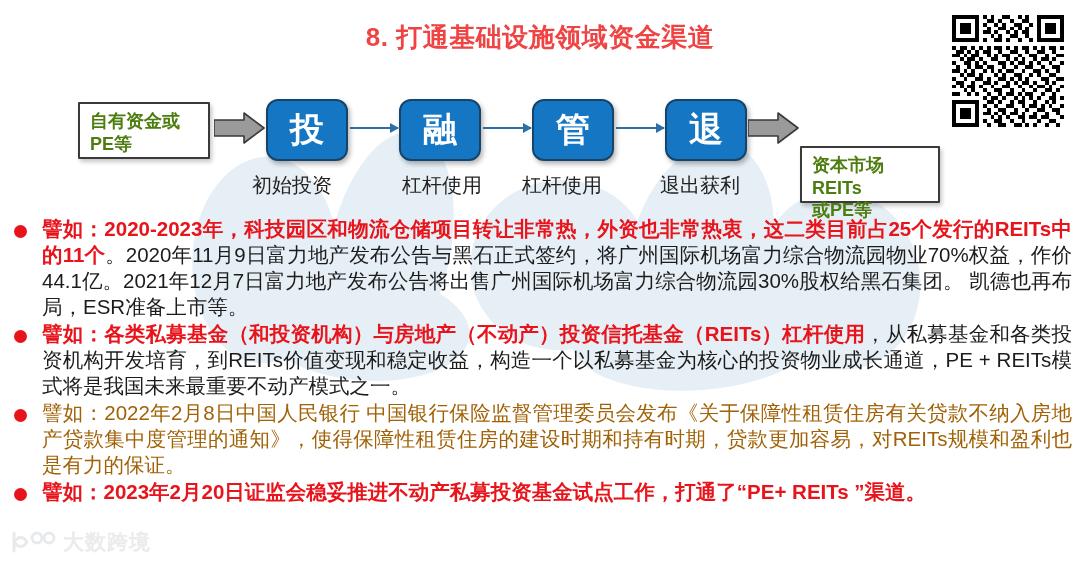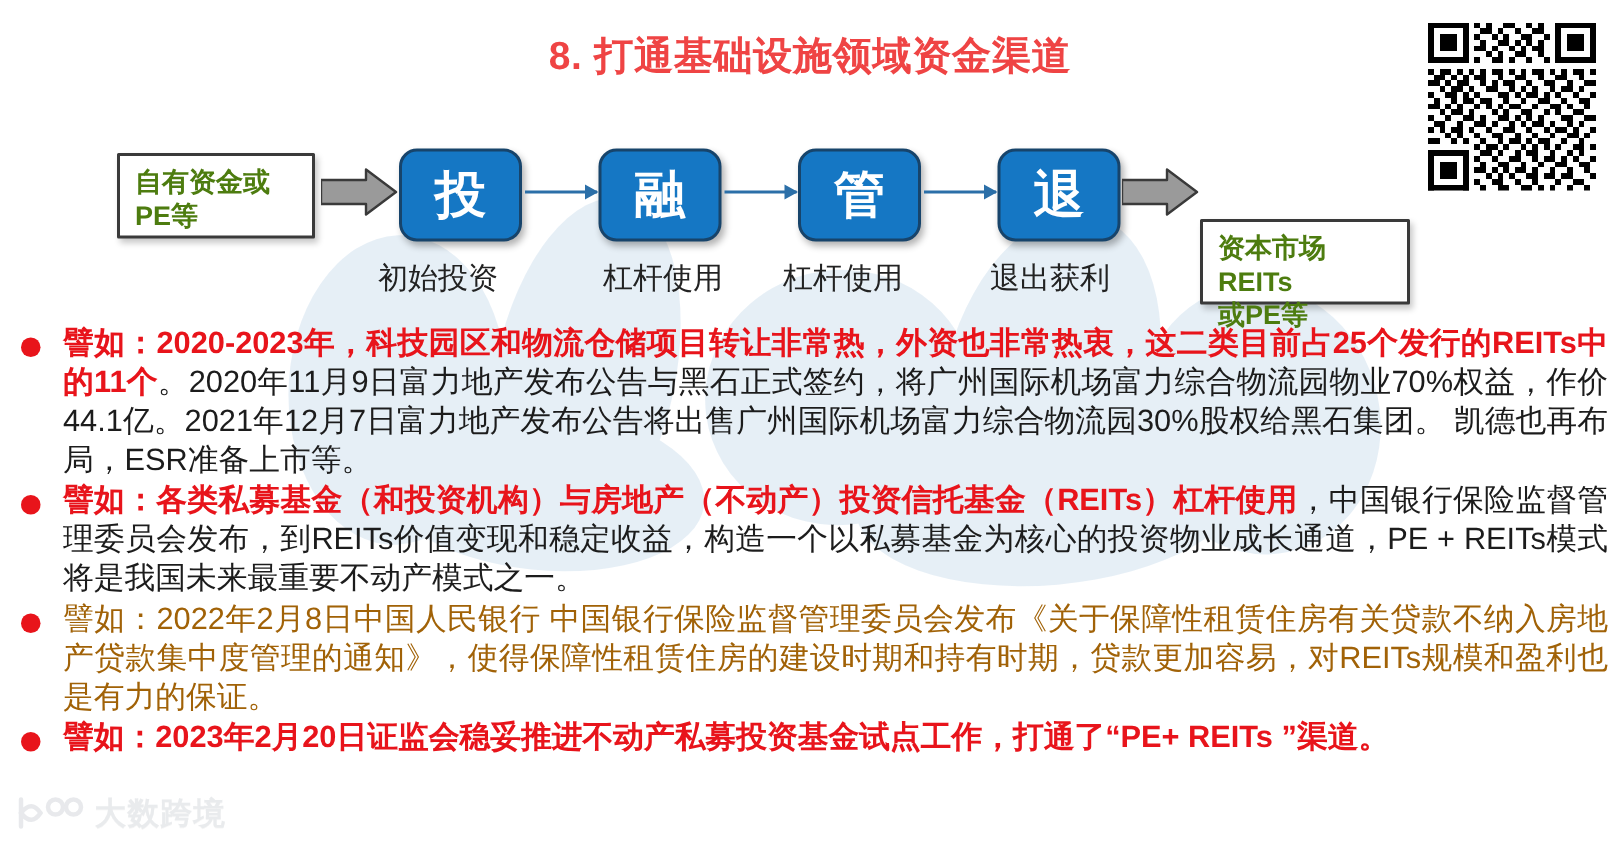--- a/index.html
+++ b/index.html
@@ -532,21 +532,21 @@
 
   <div class="body-area">
 
     <div class="bullet-row">
       <div class="dot"></div>
       <div class="para"><span class="red">譬如：2020-2023年，科技园区和物流仓储项目转让非常热，外资也非常热衷，这二类目前占25个发行的REITs中的11个</span><span class="blk">。2020年11月9日富力地产发布公告与黑石正式签约，将广州国际机场富力综合物流园物业70%权益，作价44.1亿。2021年12月7日富力地产发布公告将出售广州国际机场富力综合物流园30%股权给黑石集团。 凯德也再布局，ESR准备上市等。</span></div>
     </div>
 
     <div class="bullet-row">
       <div class="dot"></div>
-      <div class="para"><span class="red">譬如：各类私募基金（和投资机构）与房地产（不动产）投资信托基金（REITs）杠杆使用</span><span class="blk">，中国银行保险监督管理委员会发布，到REITs价值变现和稳定收益，构造一个以私募基金为核心的投资物业成长通道，PE + REITs模式将是我国未来最重要不动产模式之一。</span></div>
+      <div class="para"><span class="red">譬如：各类私募基金（和投资机构）与房地产（不动产）投资信托基金（REITs）杠杆使用</span><span class="blk">，从私募基金和各类投资机构开发培育，到REITs价值变现和稳定收益，构造一个以私募基金为核心的投资物业成长通道，PE + REITs模式将是我国未来最重要不动产模式之一。</span></div>
     </div>
 
     <div class="bullet-row">
       <div class="dot"></div>
       <div class="para"><span class="red-plain">譬如：2022年2月8日中国人民银行 中国银行保险监督管理委员会发布《关于保障性租赁住房有关贷款不纳入房地产贷款集中度管理的通知》，使得保障性租赁住房的建设时期和持有时期，贷款更加容易，对REITs规模和盈利也是有力的保证。</span></div>
     </div>
 
     <div class="bullet-row">
       <div class="dot"></div>
       <div class="para"><span class="red">譬如：2023年2月20日证监会稳妥推进不动产私募投资基金试点工作，打通了“PE+ REITs ”渠道。</span></div>

